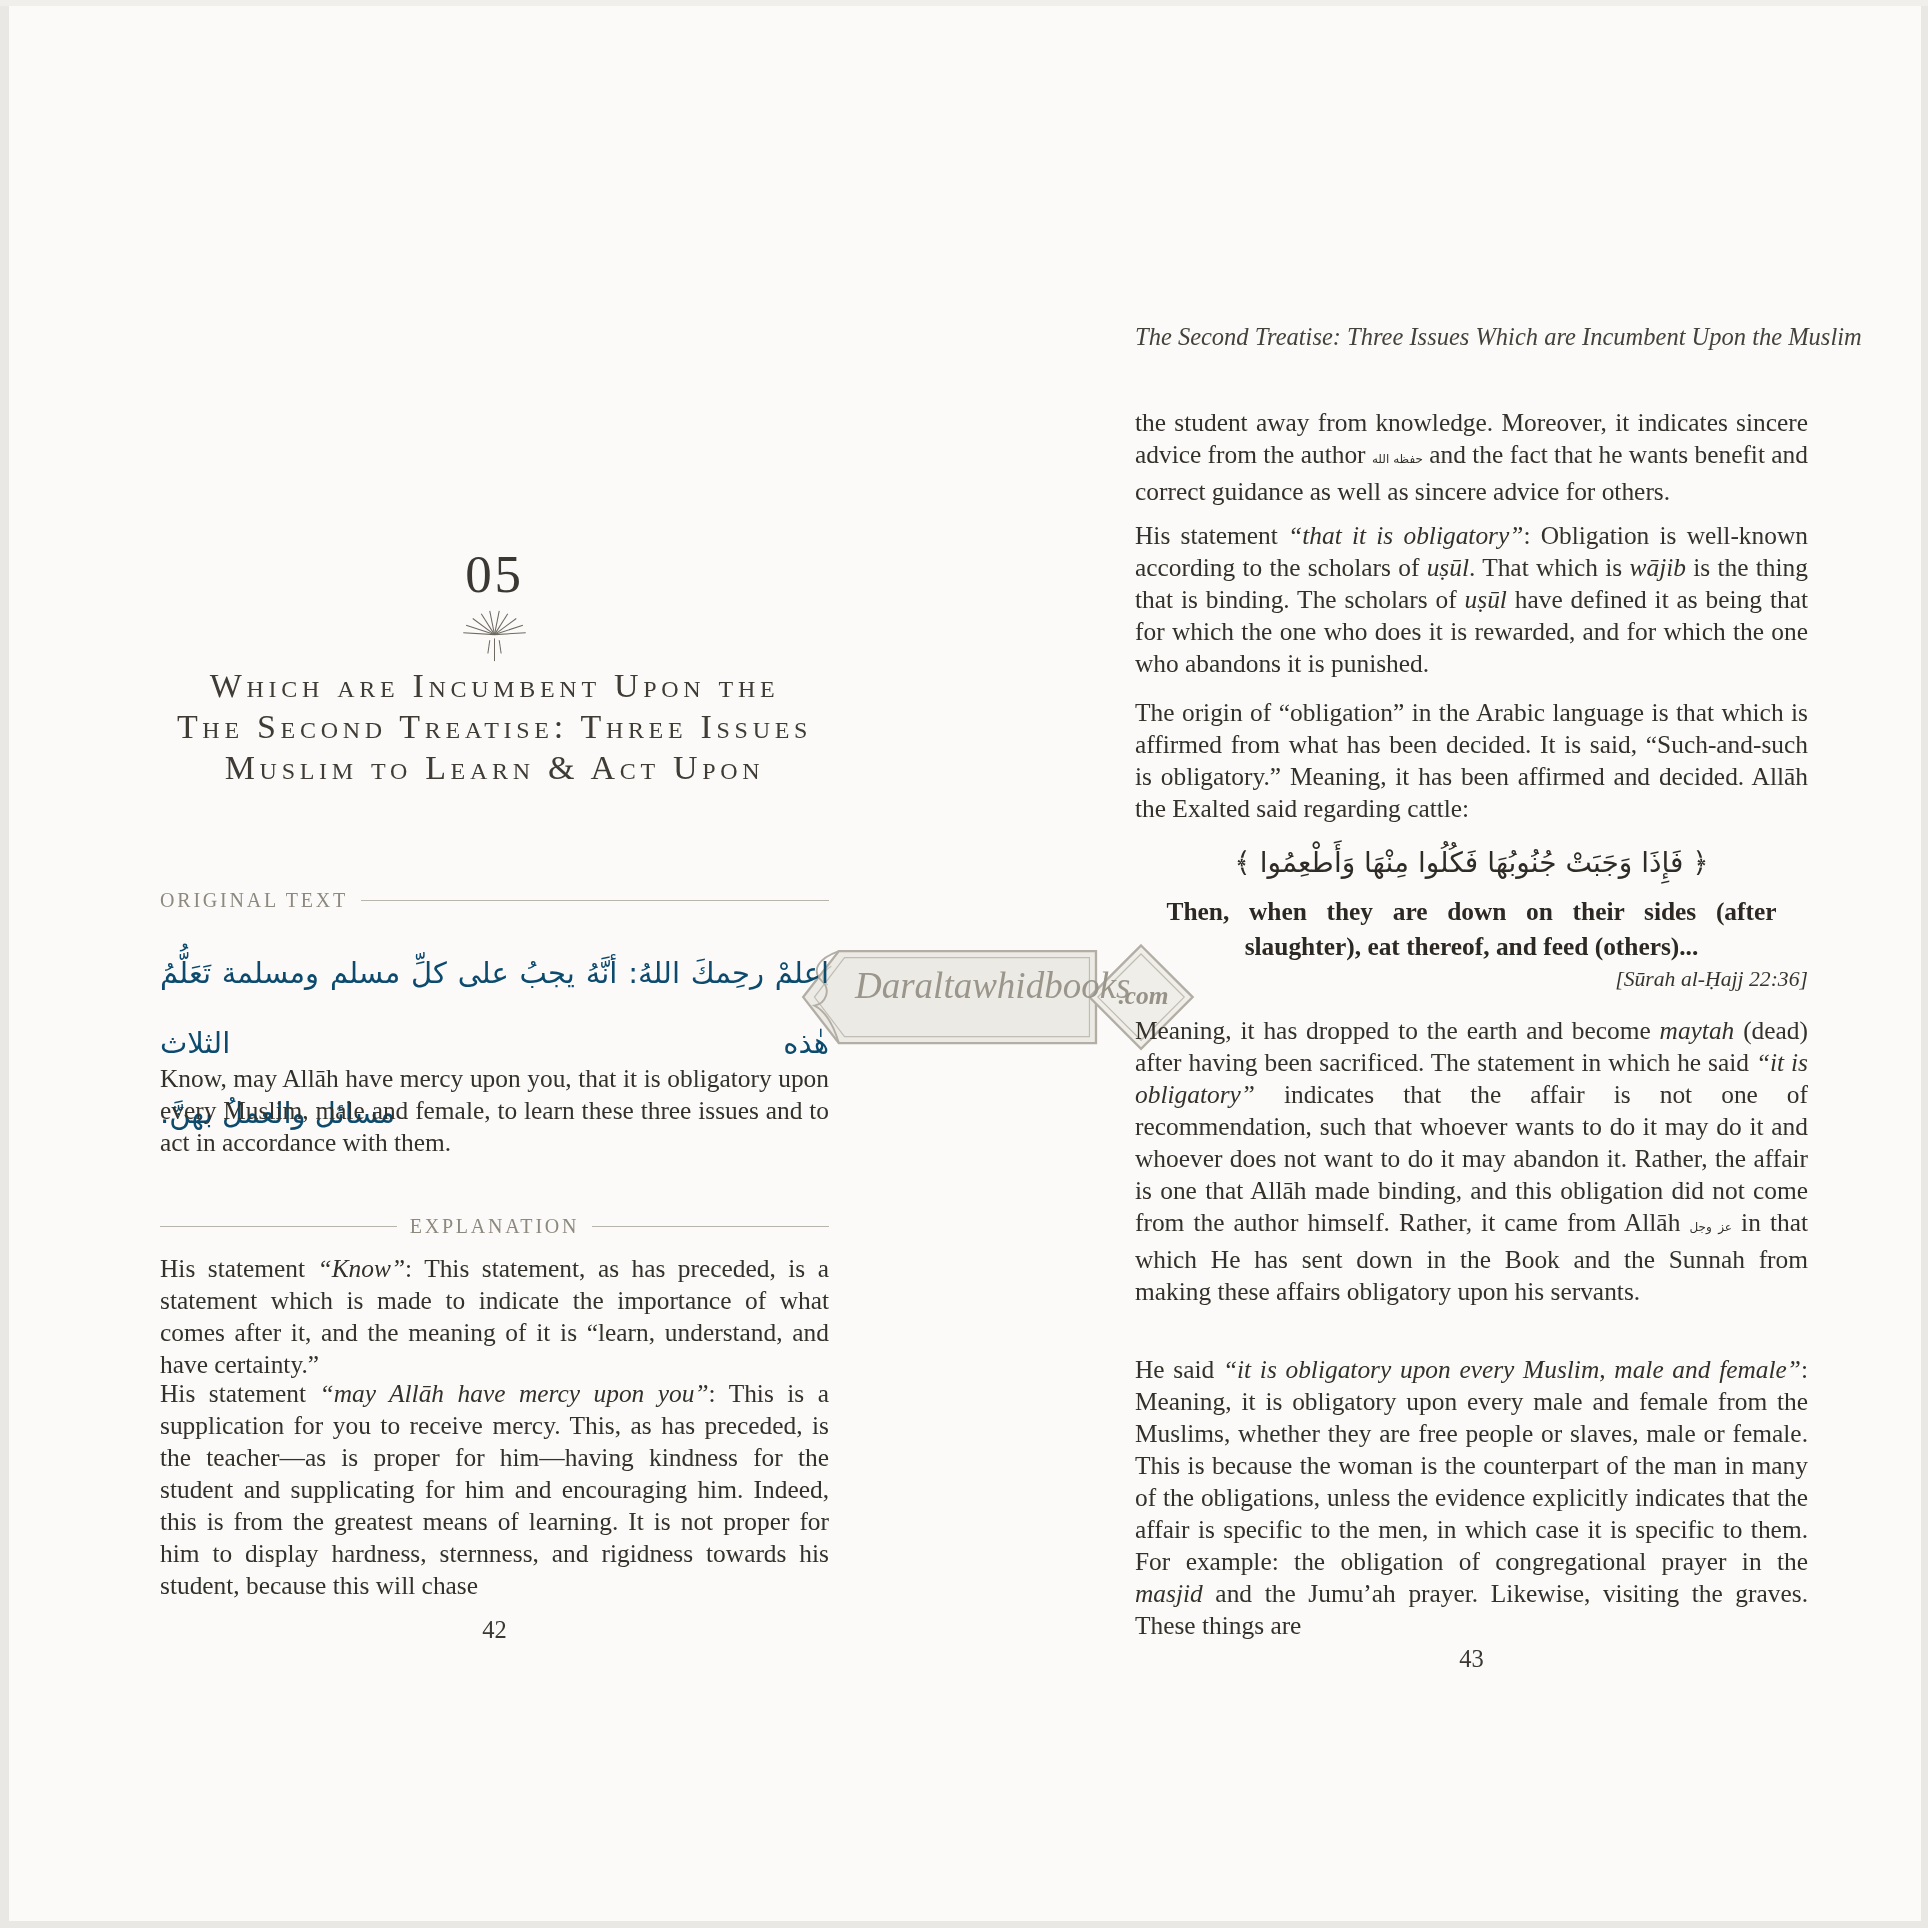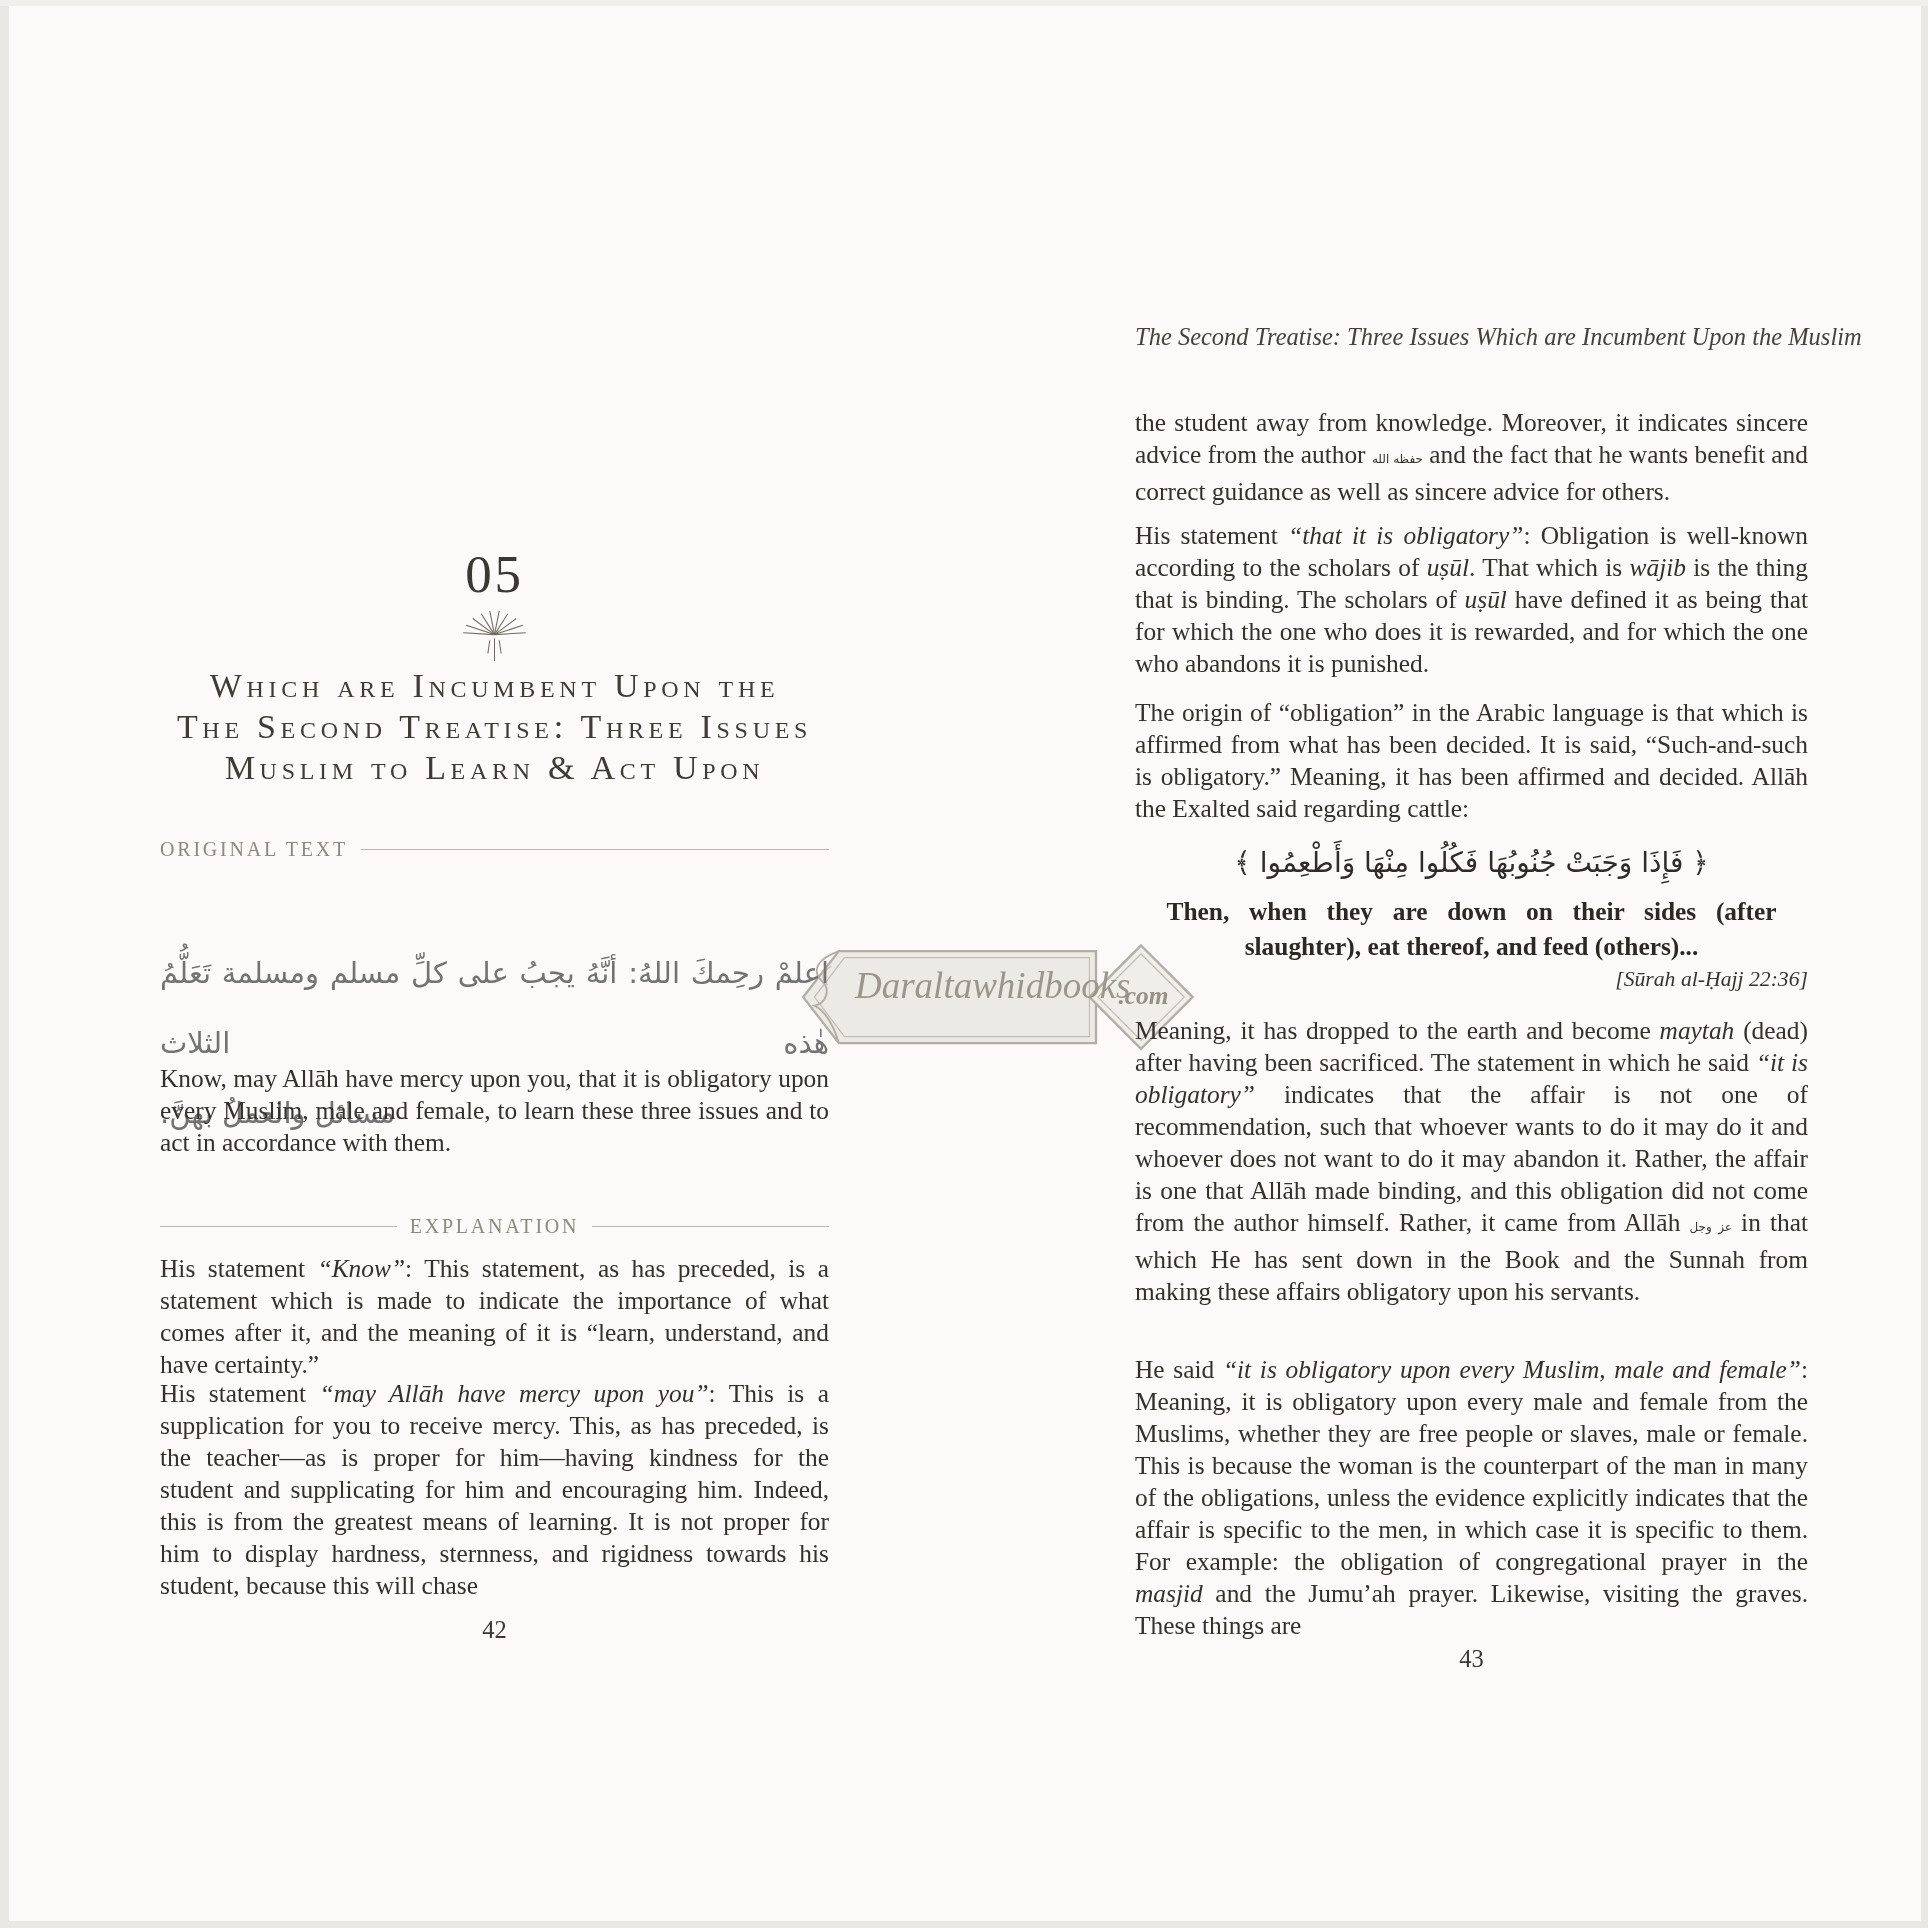--- a/index.html
+++ b/index.html
@@ -32,21 +32,21 @@
   .rule-row .lbl{
     font-size:20px;letter-spacing:2.8px;white-space:nowrap;
     font-family:"Liberation Serif","DejaVu Serif",serif;
   }
   .rule-row .line{flex:1;height:0;border-top:1.9px solid #b9b5ad;}
   .rule-row .gap-l{margin-right:13px;}
   .rule-row .gap-r{margin-left:13px;}
 
   .arabic{
     direction:rtl;font-family:"DejaVu Sans",sans-serif;
-    font-size:29px;line-height:70px;color:#737373;
+    font-size:29px;line-height:70px;color:#0c4a6e;
   }
   .arabic .l1{text-align:justify;text-align-last:justify;}
   .arabic .l2{text-align:left;}
   .para{
     font-size:25.4px;line-height:32px;text-align:justify;color:#34312b;
   }
   .para .i{font-style:italic;}
   .para .hon{font-family:"DejaVu Sans",sans-serif;font-size:12px;color:#34312b;}
   .running-header{
     font-style:italic;font-size:24.5px;color:#45423c;text-align:center;white-space:nowrap;
@@ -125,21 +125,21 @@
         </g>
       </svg>
     </div>
 
     <div class="abs col-left content chapter-title" style="top:665px;">
       <div>Which are Incumbent Upon the</div>
       <div>The Second Treatise: Three Issues</div>
       <div>Muslim to Learn &amp; Act Upon</div>
     </div>
 
-    <div class="abs col-left content rule-row" style="top:838px;">
+    <div class="abs col-left content rule-row" style="top:889px;">
       <span class="lbl">ORIGINAL TEXT</span>
       <span class="line gap-r"></span>
     </div>
 
     <div class="abs col-left content arabic" style="top:938px;" lang="ar" dir="rtl">
       <div class="l1">اعلمْ رحِمكَ اللهُ: أنَّهُ يجبُ على كلِّ مسلم ومسلمة تَعَلُّمُ هٰذه الثلاث</div>
       <div class="l2">مسائل والعملُ بهنَّ.</div>
     </div>
 
     <div class="abs col-left content para" style="top:1062px;">Know, may Allāh have mercy upon you, that it is obligatory upon every Muslim, male and female, to learn these three issues and to act in accordance with them.</div>

